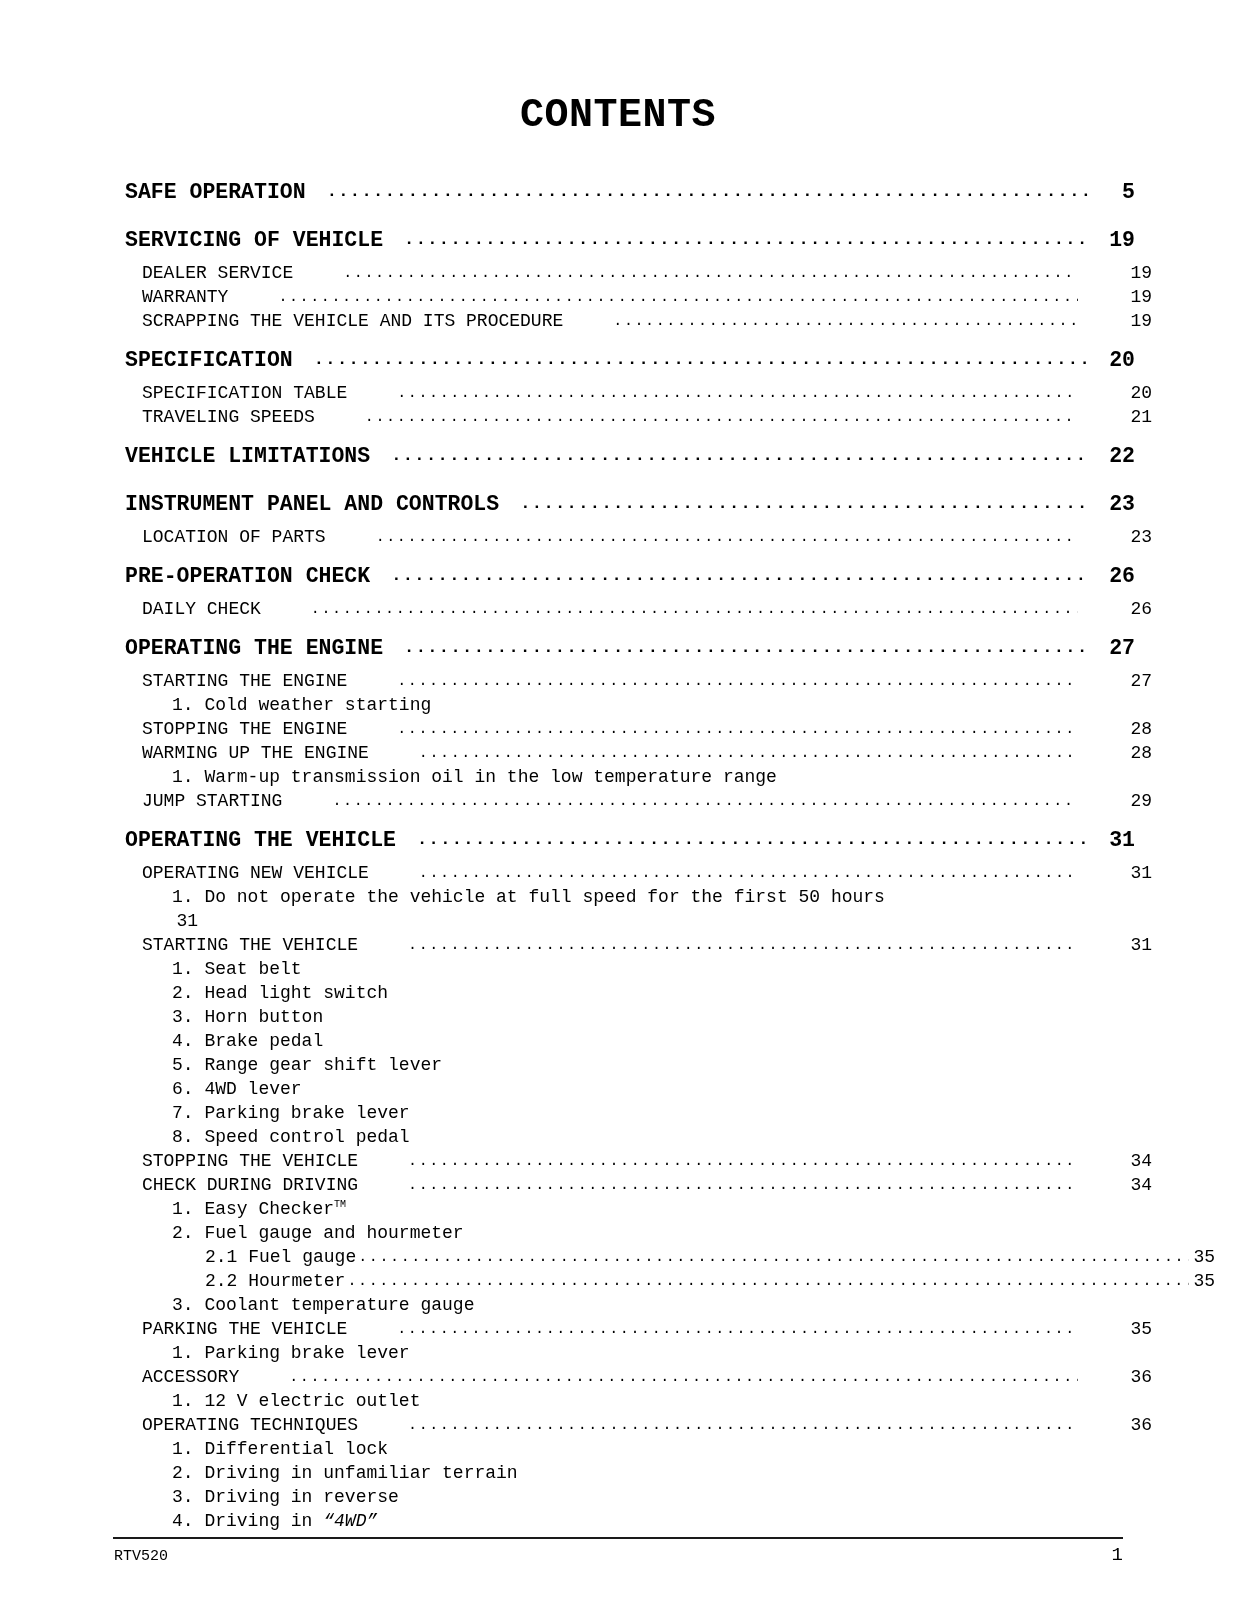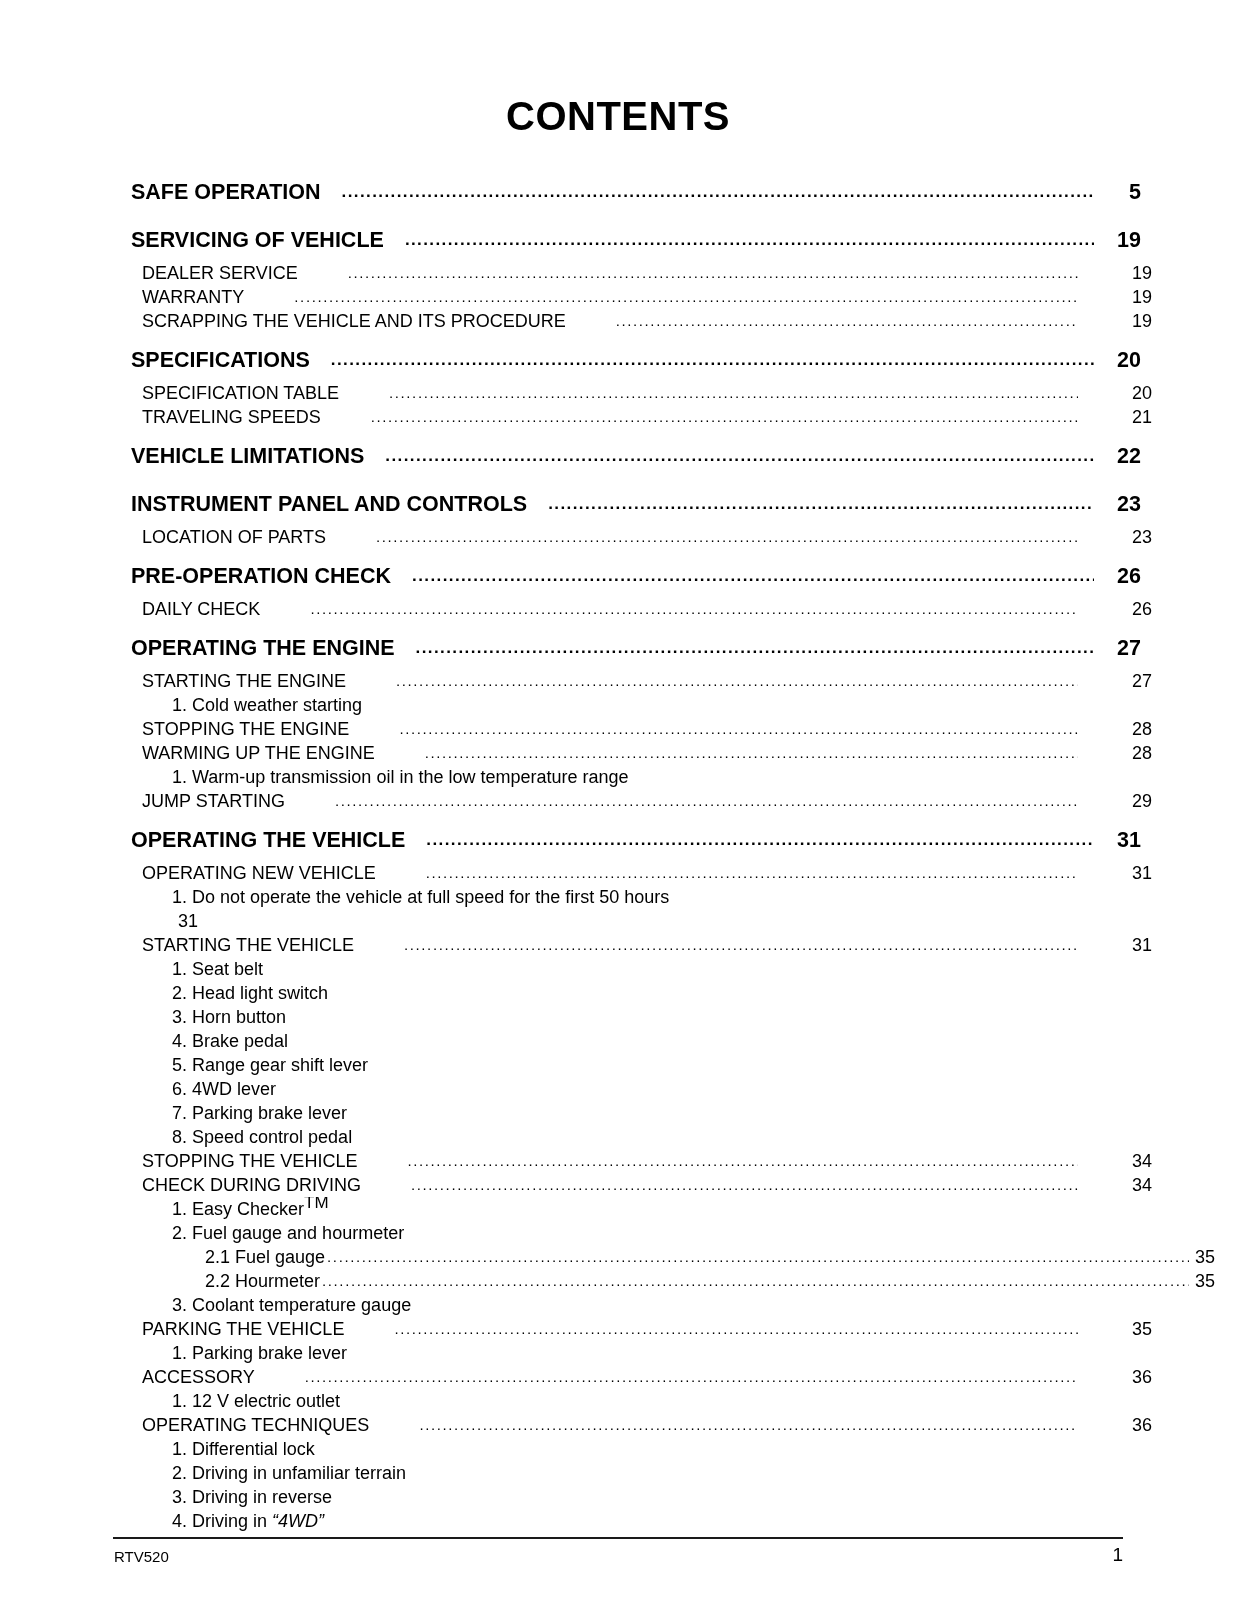--- a/index.html
+++ b/index.html
@@ -5,21 +5,21 @@
   html, body {
     margin: 0;
     padding: 0;
     background: #ffffff;
   }
   .page {
     position: relative;
     width: 1236px;
     height: 1600px;
     background: #ffffff;
-    font-family: Liberation Sans, sans-serif;
+    font-family: Liberation Mono, monospace;
     color: #000000;
     overflow: hidden;
     box-sizing: border-box;
   }
 
   
   .doc-title {
     position: absolute;
     top: 96px;
     left: 0;
@@ -67,21 +67,21 @@
     text-align: right;
     padding-left: 2px;
   }
 
   
   .lvl1 {
     font-size: 21.5px;
     font-weight: bold;
     height: 41px;
     line-height: 41px;
-    margin-left: 18px;
+    margin-left: 12px;
     gap: 19px;
   }
   .lvl1 .leader {
     font-size: 17px;
     letter-spacing: 1.4px;
     font-weight: bold;
     top: -2px;
   }
   .lvl1 .page-num { min-width: 26px; }
 
@@ -114,21 +114,21 @@
     height: 24px;
     line-height: 24px;
     margin-left: 92px;
   }
   .lvl4 .page-num { min-width: 24px; }
 
   
   .gap-before { margin-top: 7px; }
 
   .tm {
-    font-size: 17px;
+    font-size: 10px;
     vertical-align: super;
     line-height: 0;
   }
   .ital { font-style: italic; margin-top: 16px; }
 
   
   .footer-rule {
     position: absolute;
     left: 113px;
     top: 1537px;
@@ -180,21 +180,21 @@
         <span class="entry-label">WARRANTY</span>
         <span class="leader">...................................................................................................................................................................................................................................................................</span>
         <span class="page-num">19</span>
       </div>
       <div class="toc-entry lvl2">
         <span class="entry-label">SCRAPPING THE VEHICLE AND ITS PROCEDURE</span>
         <span class="leader">...................................................................................................................................................................................................................................................................</span>
         <span class="page-num">19</span>
       </div>
       <div class="toc-entry lvl1 gap-before">
-        <span class="entry-label">SPECIFICATIONS</span>
+        <span class="entry-label">SPECIFICATION</span>
         <span class="leader">...................................................................................................................................................................................................................................................................</span>
         <span class="page-num">20</span>
       </div>
       <div class="toc-entry lvl2">
         <span class="entry-label">SPECIFICATION TABLE</span>
         <span class="leader">...................................................................................................................................................................................................................................................................</span>
         <span class="page-num">20</span>
       </div>
       <div class="toc-entry lvl2">
         <span class="entry-label">TRAVELING SPEEDS</span>

